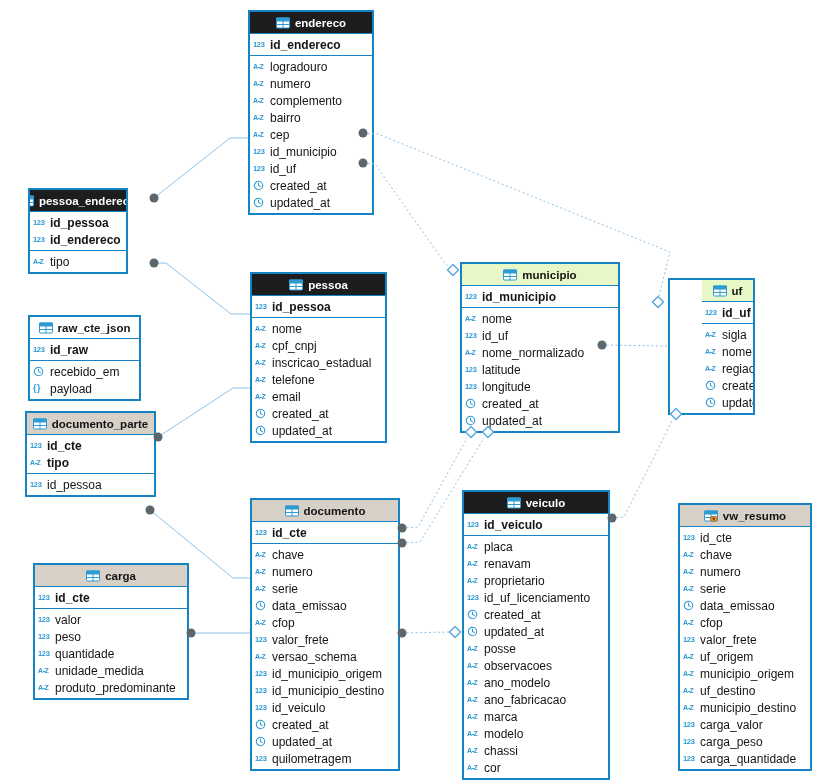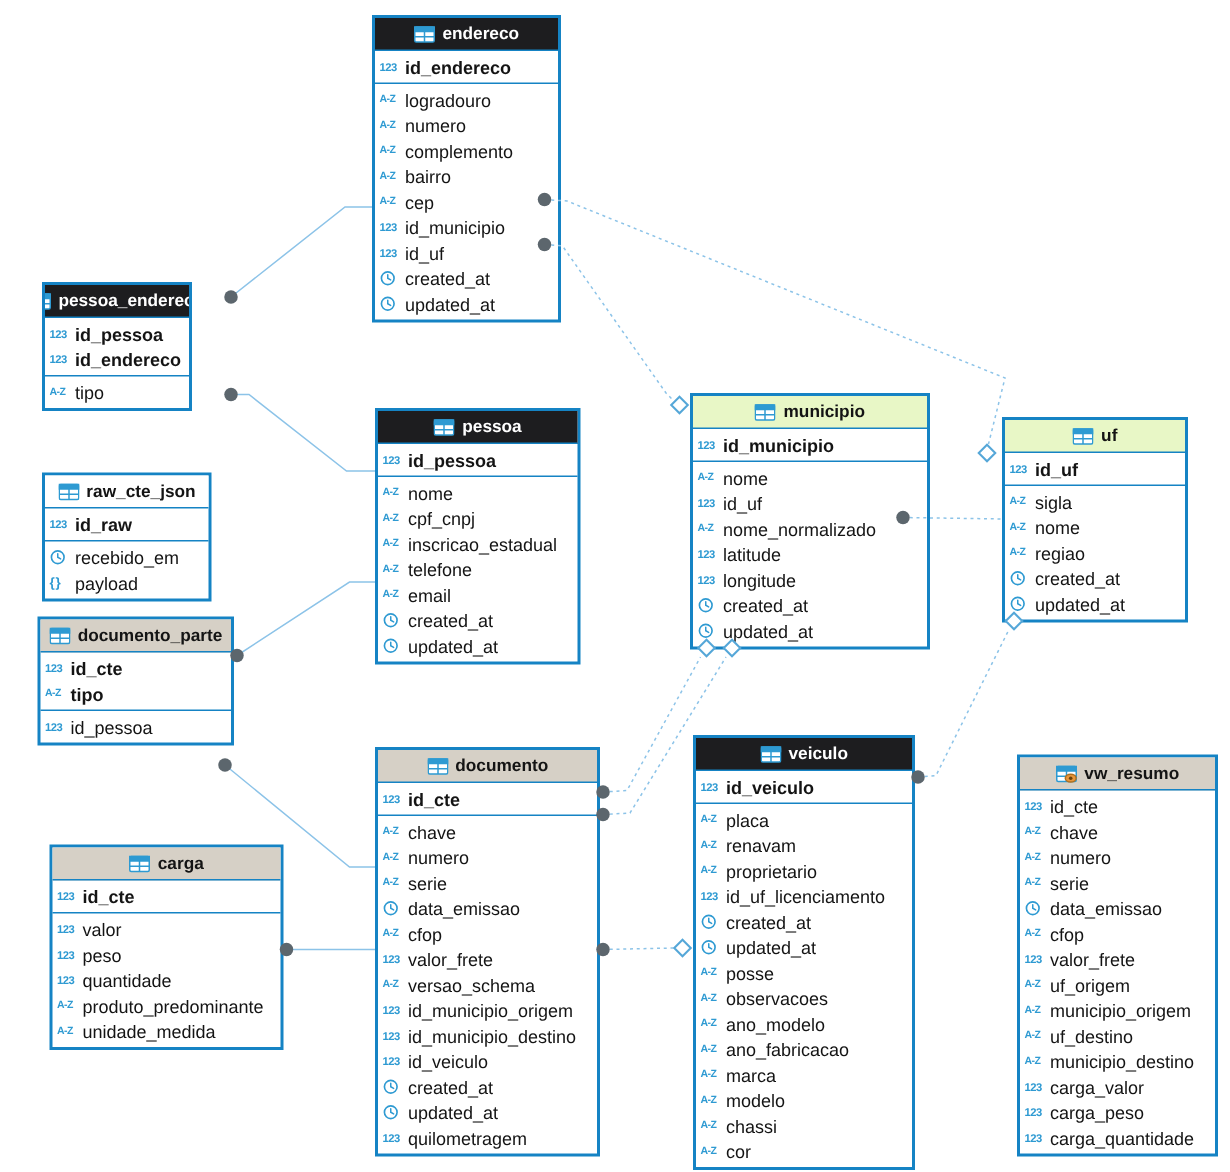--- a/index.html
+++ b/index.html
@@ -218,25 +218,25 @@
           <div class="row">
             <span class="ficon num">123</span>
             <span class="fname">peso</span>
           </div>
           <div class="row">
             <span class="ficon num">123</span>
             <span class="fname">quantidade</span>
           </div>
           <div class="row">
             <span class="ficon str">A-Z</span>
+            <span class="fname">unidade_medida</span>
+          </div>
+          <div class="row">
+            <span class="ficon str">A-Z</span>
             <span class="fname">produto_predominante</span>
-          </div>
-          <div class="row">
-            <span class="ficon str">A-Z</span>
-            <span class="fname">unidade_medida</span>
           </div>
         </div>
       </div>
       <div class="tbl" style="left: 250px; top: 272px; width: 137px;">
         <div class="tbl-header black">
           <span class="hicon">
             <svg width="14" height="12" viewBox="0 0 14 12">
               <rect x="0.5" y="1" width="13" height="10" rx="1" fill="#ffffff" stroke="#2e9ad2"></rect>
               <path d="M0.5 1 h13 v3 h-13 Z" fill="#2e9ad2" stroke="#2e9ad2"></path>
               <line x1="7" y1="4" x2="7" y2="11" stroke="#2e9ad2"></line>
@@ -523,21 +523,21 @@
           <div class="row">
             <span class="ficon str">A-Z</span>
             <span class="fname">chassi</span>
           </div>
           <div class="row">
             <span class="ficon str">A-Z</span>
             <span class="fname">cor</span>
           </div>
         </div>
       </div>
-      <div class="tbl" style="left: 668px; top: 278px; width: 124px;">
+      <div class="tbl" style="left: 668px; top: 278px; width: 87px; padding-left: 32px;">
         <div class="tbl-header green">
           <span class="hicon">
             <svg width="14" height="12" viewBox="0 0 14 12">
               <rect x="0.5" y="1" width="13" height="10" rx="1" fill="#ffffff" stroke="#2e9ad2"></rect>
               <path d="M0.5 1 h13 v3 h-13 Z" fill="#2e9ad2" stroke="#2e9ad2"></path>
               <line x1="7" y1="4" x2="7" y2="11" stroke="#2e9ad2"></line>
               <line x1="0.5" y1="7.5" x2="13.5" y2="7.5" stroke="#2e9ad2"></line>
             </svg>
           </span>
           <span>uf</span>

